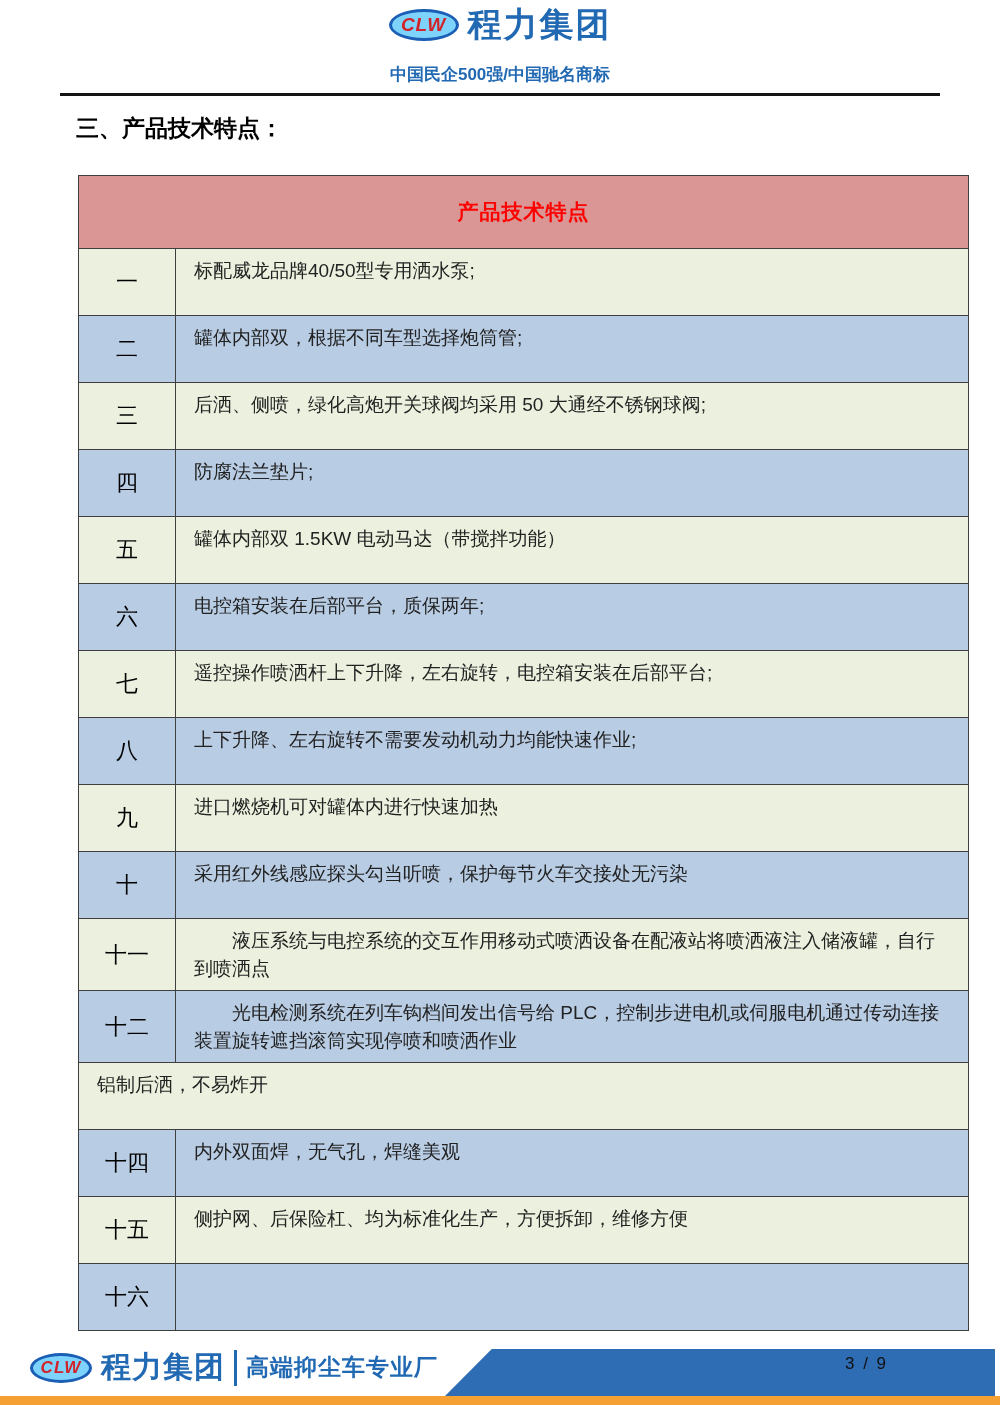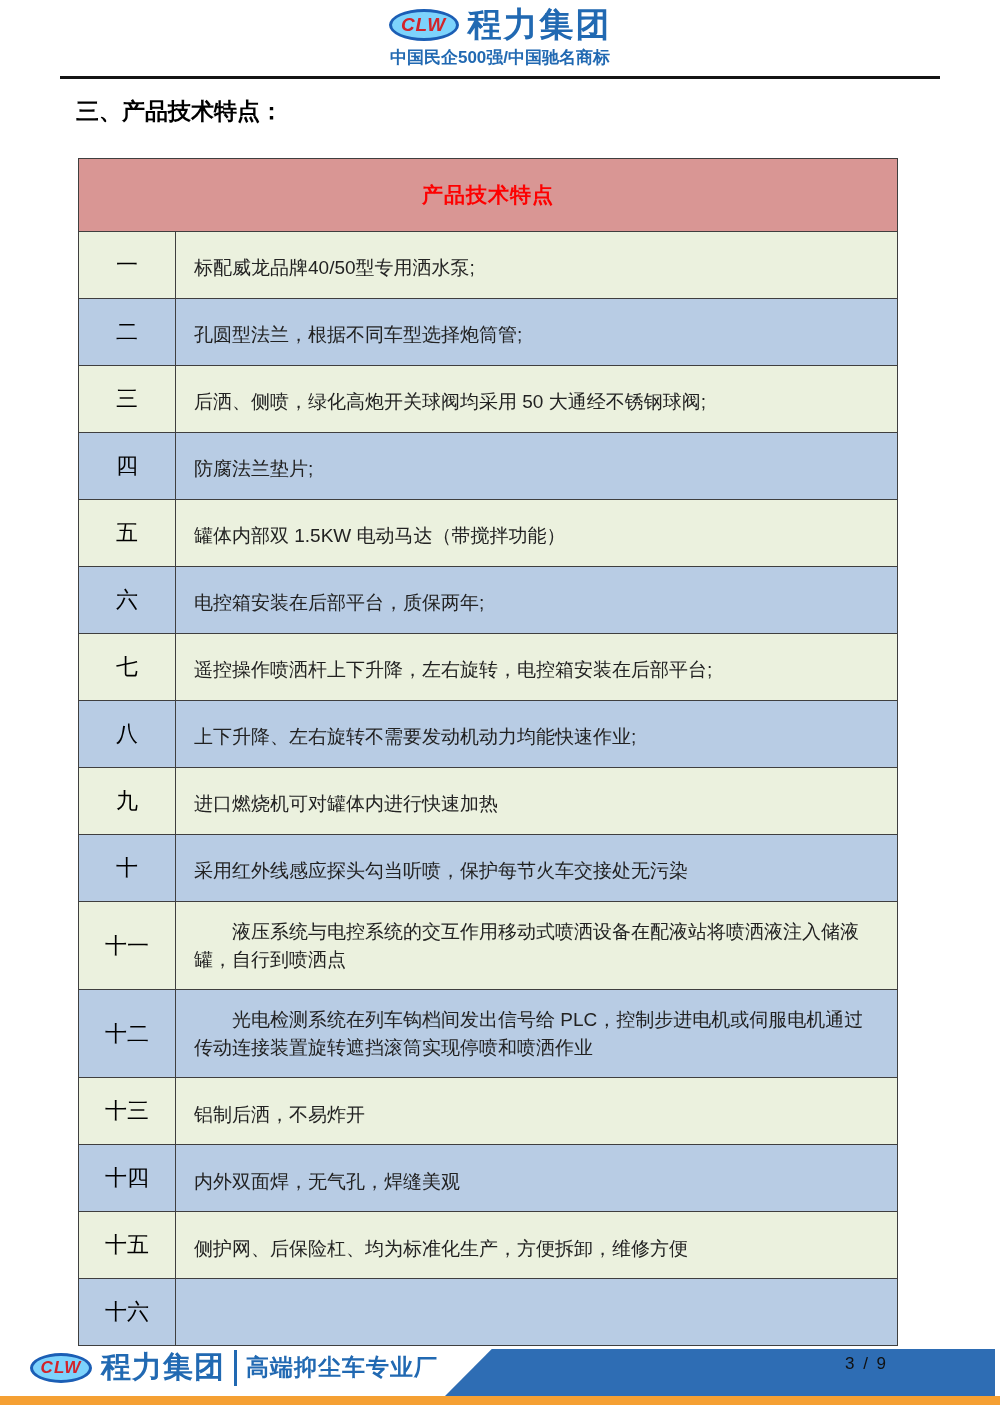--- a/index.html
+++ b/index.html
@@ -10,45 +10,45 @@
   
   .page-header{padding-top:6px;text-align:center;}
   .logo-row{display:flex;justify-content:center;align-items:center;gap:9px;height:38px;}
   .clw-oval{
     display:inline-flex;justify-content:center;align-items:center;
     width:70px;height:32px;border:3px solid #1b5eb5;border-radius:50%;
     color:#d2232a;font-weight:bold;font-style:italic;font-size:19px;letter-spacing:1px;
     box-sizing:border-box;background:#7dd3fc;
   }
   .brand-main{font-size:34px;font-weight:bold;color:#2169b2;letter-spacing:2px;}
-  .tagline{margin-top:2px;font-size:17px;font-weight:bold;color:#2169b2;text-align:center;}
+  .tagline{margin-top:19px;font-size:17px;font-weight:bold;color:#2169b2;text-align:center;}
   .header-rule{width:880px;margin:7px auto 0;border:none;border-top:3px solid #141414;}
   
   .section-title{margin:17px 0 0 76px;font-size:23px;font-weight:bold;color:#000;}
   
   .ptable{
-    margin:31px 0 0 78px;width:820px;box-sizing:border-box;
+    margin:31px 0 0 78px;width:891px;box-sizing:border-box;
     border:1px solid #3f3f3f;
   }
   .thead{
     height:72px;background:#d99694;display:flex;justify-content:center;align-items:center;
     color:#fe0000;font-size:21px;font-weight:bold;border-bottom:1px solid #3f3f3f;
     letter-spacing:1px;
   }
   .trow{display:flex;min-height:66px;border-bottom:1px solid #3f3f3f;}
   .trow:last-child{border-bottom:none;}
   .green{background:#ebf1de;}
   .blue{background:#b8cce4;}
   .cell-num{
     width:97px;flex:0 0 97px;display:flex;justify-content:center;align-items:center;
     font-family:"Liberation Serif", serif;font-size:22px;color:#000;
     border-right:1px solid #3f3f3f;box-sizing:border-box;
   }
   .cell-text{
-    flex:1;display:flex;align-items:flex-end;padding:16px 18px;box-sizing:border-box;
+    flex:1;display:flex;align-items:flex-start;padding:8px 18px;box-sizing:border-box;
     font-size:19px;line-height:1.45;color:#222;
   }
   .cell-text span{display:block;width:100%;}
   .trow.indent .cell-text span{text-indent:2em;}
   
   .page-footer{position:absolute;left:0;bottom:0;width:1000px;height:82px;}
   .footer-banner{
     position:absolute;left:445px;right:5px;bottom:9px;height:47px;
     background:#2e6db4;
     clip-path:polygon(8.5% 0, 100% 0, 100% 100%, 0 100%);
@@ -86,21 +86,21 @@
 
   <div class="trow green">
     <div class="cell-num">一</div>
     <div class="cell-text">
         <span>标配威龙品牌40/50型专用洒水泵;</span>
       </div>
   </div>
   <div class="trow blue">
     <div class="cell-num">二</div>
     <div class="cell-text">
-        <span>孔圆型法兰，根据不同车型选择炮筒管;</span>
+        <span>罐体内部双，根据不同车型选择炮筒管;</span>
       </div>
   </div>
   <div class="trow green">
     <div class="cell-num">三</div>
     <div class="cell-text">
         <span>后洒、侧喷，绿化高炮开关球阀均采用 50 大通经不锈钢球阀;</span>
       </div>
   </div>
   <div class="trow blue">
     <div class="cell-num">四</div>
@@ -150,21 +150,20 @@
         <span>液压系统与电控系统的交互作用移动式喷洒设备在配液站将喷洒液注入储液罐，自行到喷洒点</span>
       </div>
   </div>
   <div class="trow blue indent">
     <div class="cell-num">十二</div>
     <div class="cell-text">
         <span>光电检测系统在列车钩档间发出信号给 PLC，控制步进电机或伺服电机通过传动连接装置旋转遮挡滚筒实现停喷和喷洒作业</span>
       </div>
   </div>
   <div class="trow green">
-    <div class="cell-num">十三</div>
     <div class="cell-text">
         <span>铝制后洒，不易炸开</span>
       </div>
   </div>
   <div class="trow blue">
     <div class="cell-num">十四</div>
     <div class="cell-text">
         <span>内外双面焊，无气孔，焊缝美观</span>
       </div>
   </div>

